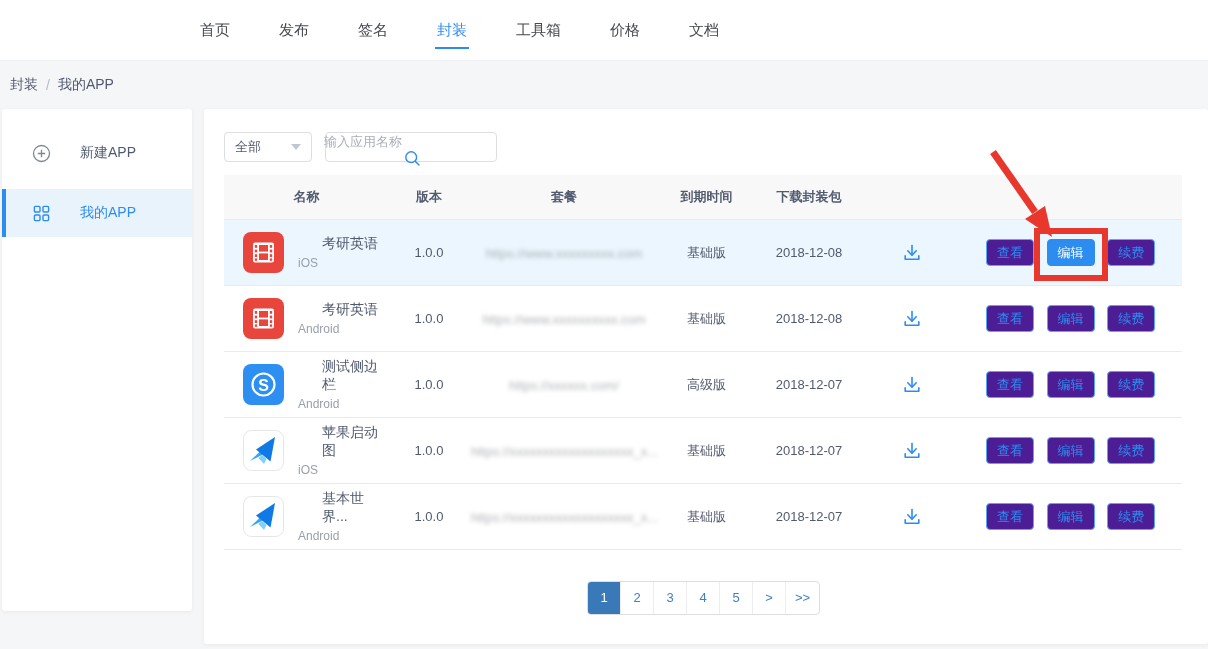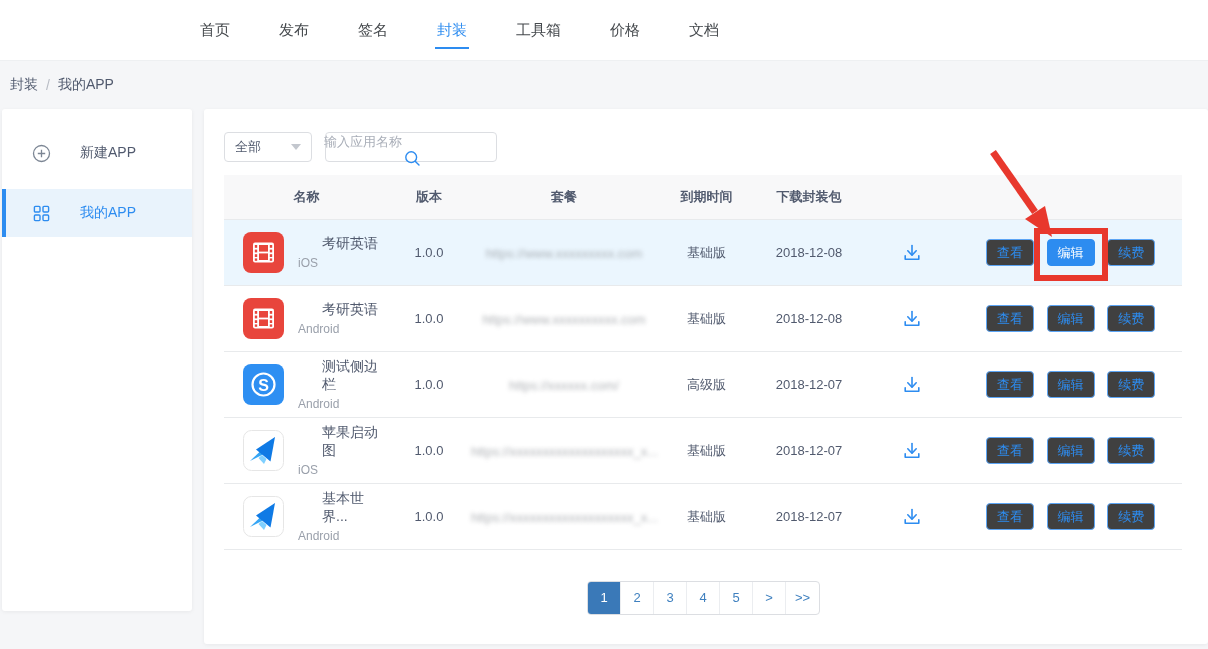--- a/index.html
+++ b/index.html
@@ -51,21 +51,21 @@
   .th, .td { text-align:center; }
   .trow { height:66px; border-bottom:1px solid #e8eaec; font-size:13px; }
   .trow.selected { background:#ebf6fe; }
   .name-cell { display:flex; align-items:center; text-align:left; padding-left:19px; gap:14px; }
   .app-icon { width:41px; height:41px; flex-shrink:0; display:block; }
   .app-name { font-size:14px; color:#515a6e;margin-left:24px; }
   .app-platform { font-size:12px; color:#9aa0ab; margin-top:3px; }
   .link-masked { color:#8f9398; filter:blur(2px); opacity:.7; white-space:nowrap;
     overflow:hidden; display:inline-block; max-width:186px; vertical-align:middle; }
   .btn { display:inline-block; min-width:45px; padding:5px 10px; font-size:13px;
-    border:1px solid #5ca5f5; color:#2d8cf0; border-radius:4px; background:#404040;
+    border:1px solid #5ca5f5; color:#2d8cf0; border-radius:4px; background:#4c1d95;
     cursor:pointer; margin:0 4.5px; font-family:inherit; line-height:1.2; }
   .btn.primary { background:#2d8cf0; border-color:#2d8cf0; color:#fff; }
   .dl-btn { display:inline-flex; cursor:pointer; vertical-align:middle; }
   
   .pagination { display:flex; justify-content:center; margin-top:31px; }
   .page-group { display:flex; border:1px solid #dcdee2; border-radius:4px;
     overflow:hidden; background:#fff; }
   .page-btn { min-width:33px; height:32px; line-height:32px; text-align:center;
     font-size:13px; color:#3f80bf; border-right:1px solid #ebedf0; cursor:pointer;
     padding:0 5px; }

